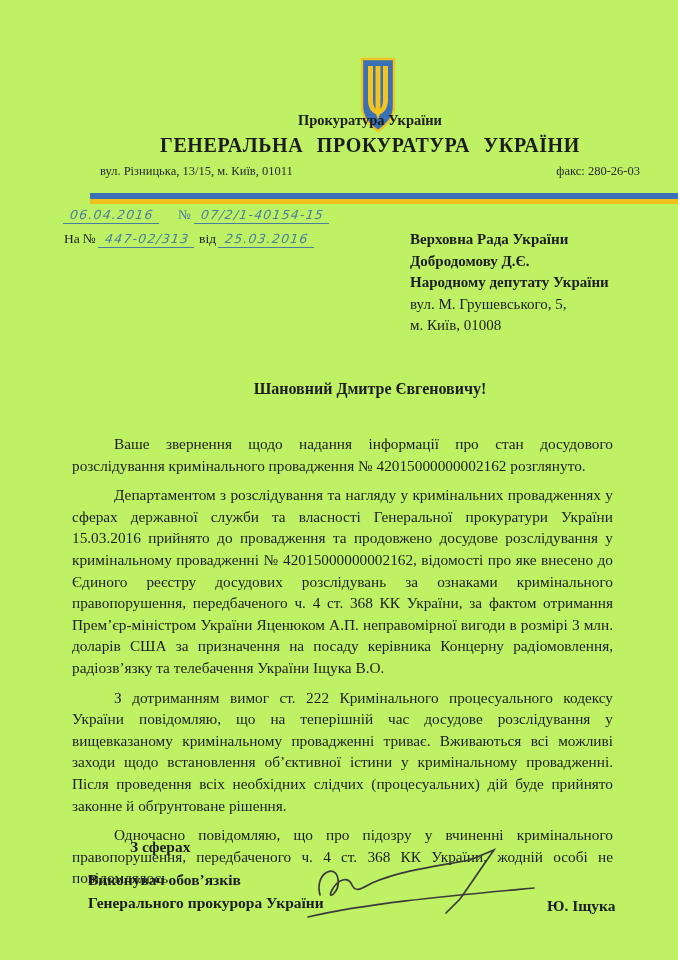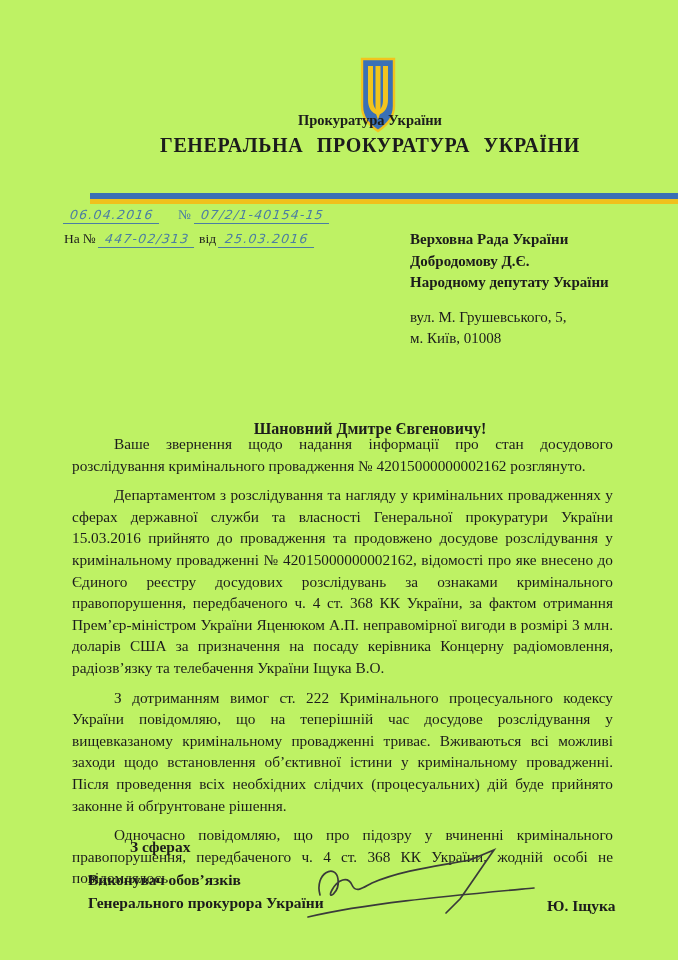--- a/index.html
+++ b/index.html
@@ -25,24 +25,24 @@
   .printed{font-size:13.5px;color:#1c1c1c;}
   .hw{
     font-family:"DejaVu Sans",sans-serif;font-style:italic;font-size:12.5px;
     letter-spacing:1.2px;display:inline-block;transform:skewX(-7deg);
   }
   .u{border-bottom:1.1px solid;padding:0 6px 1px 6px;display:inline-block;}
   .sp{display:inline-block;}
   
   .addressee{position:absolute;left:410px;top:229px;font-size:15px;line-height:21.5px;}
   .addressee .b{font-weight:bold;}
-  .addressee .addr{margin-top:13px;font-weight:normal;}
+  .addressee .addr{font-weight:normal;}
   
   .salutation{position:absolute;left:62px;top:380px;width:616px;text-align:center;
-    font-weight:bold;font-size:16px;margin-top:40px;}
+    font-weight:bold;font-size:16px;}
   .body-text{position:absolute;left:64px;top:425px;width:557px;}
   .body-text p{margin:8px;text-indent:42px;text-align:justify;
     font-size:15.3px;line-height:21.6px;}
   
   .closing{position:absolute;left:130px;top:838px;font-weight:bold;font-size:15.5px;}
   .sig-title{position:absolute;left:88px;top:869px;font-weight:bold;font-size:15.5px;line-height:22.5px;}
   .sig-name{position:absolute;left:547px;top:897px;font-weight:bold;font-size:15.5px;}
   .sig-svg{position:absolute;left:298px;top:843px;width:250px;height:100px;}
 </style>
 </head>
@@ -53,20 +53,24 @@
   <svg class="emblem" viewBox="0 0 40 78">
     <path d="M4,3 H36 V50 C36,62 29,69 20,75 C11,69 4,62 4,50 Z" fill="#3a70b5" stroke="#f2c41d" stroke-width="2.4"></path>
     <g fill="#f2c41d">
       <path d="M10,10 h5 v34 c0,6 2,9 5,11 v4 c-7,-2 -10,-8 -10,-15 z"></path>
       <path d="M30,10 h-5 v34 c0,6 -2,9 -5,11 v4 c7,-2 10,-8 10,-15 z"></path>
       <path d="M17.5,10 h5 v46 l-2.5,8 l-2.5,-8 z"></path>
     </g>
   </svg>
   <div class="org-small">Прокуратура України</div>
   <div class="org-large">ГЕНЕРАЛЬНА  ПРОКУРАТУРА  УКРАЇНИ</div>
+  <div class="contact-row">
+    <span>вул. Різницька, 13/15, м. Київ, 01011</span>
+    <span>факс: 280-26-03</span>
+  </div>
   <div class="stripe">
     <div class="stripe-blue" style="background:#3a70b5"></div>
     <div class="stripe-yellow" style="background:#f0c11c"></div>
   </div>
 
   <div class="ref-block" style="color:#4b7da3">
     <div class="ref-row">
       <span class="hw u">06.04.2016</span>
       <span class="sp" style="width:12px"></span>
       <span class="printed" style="color:#4b7da3">№</span>

